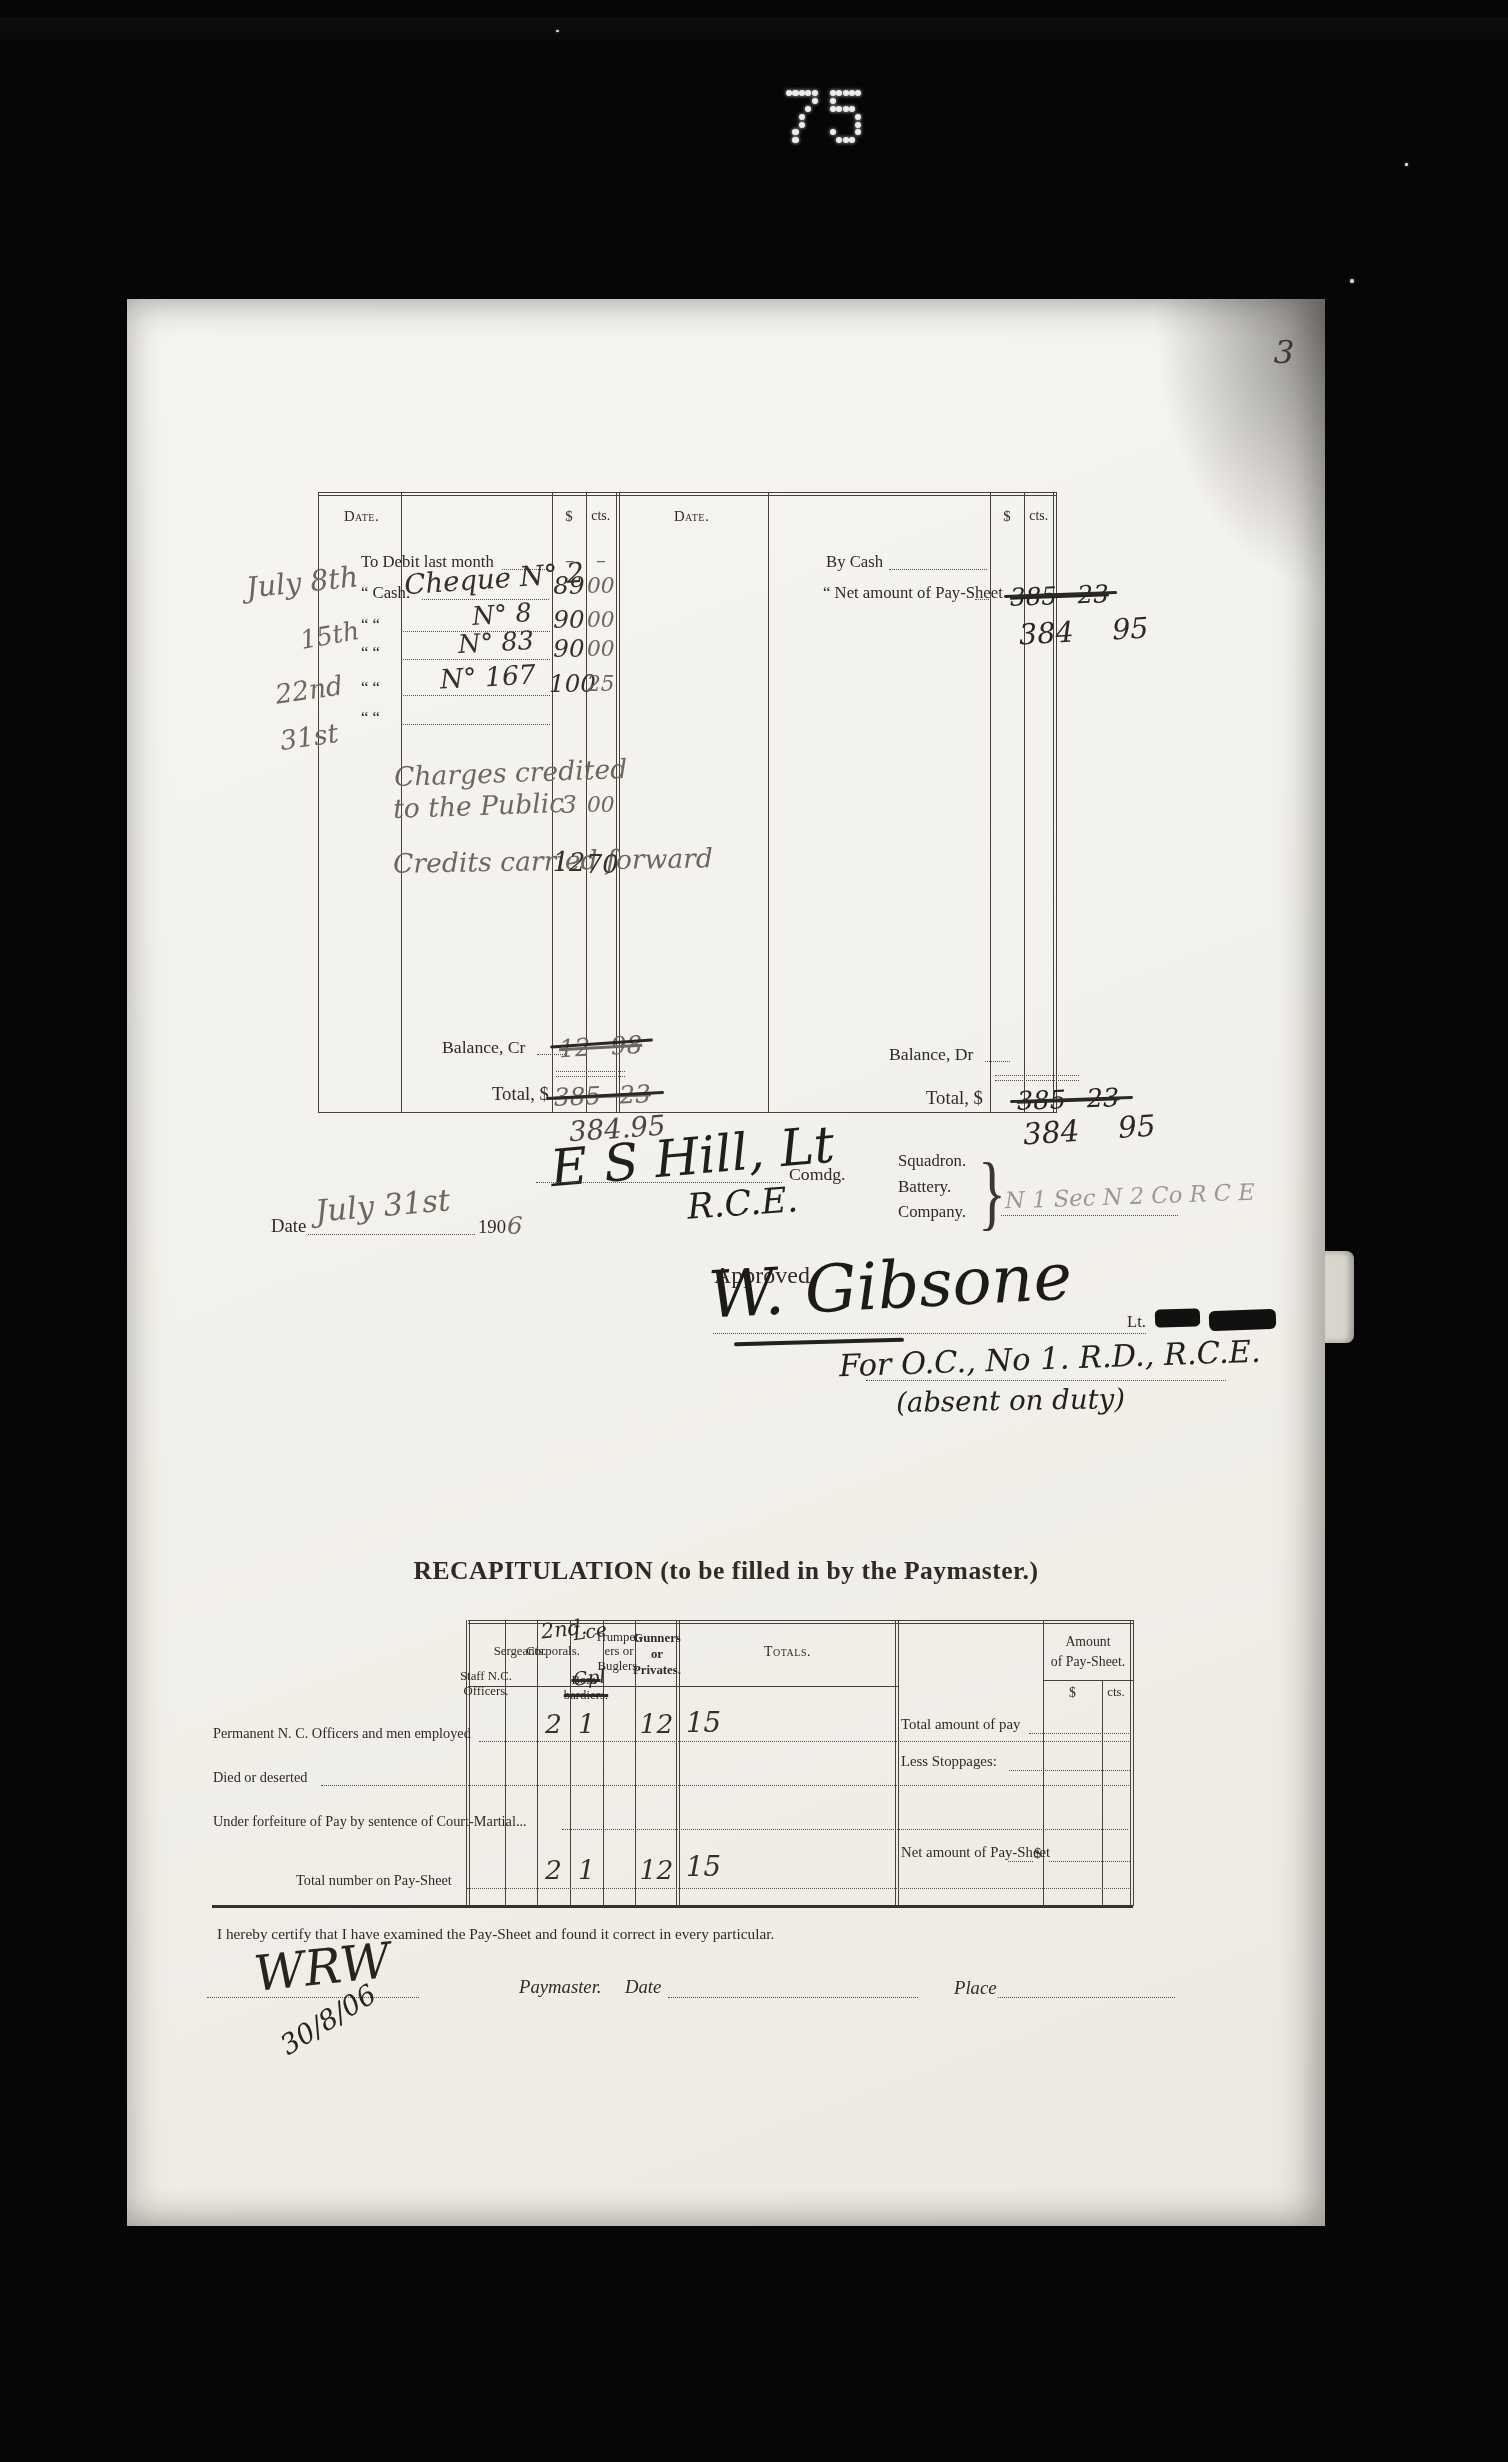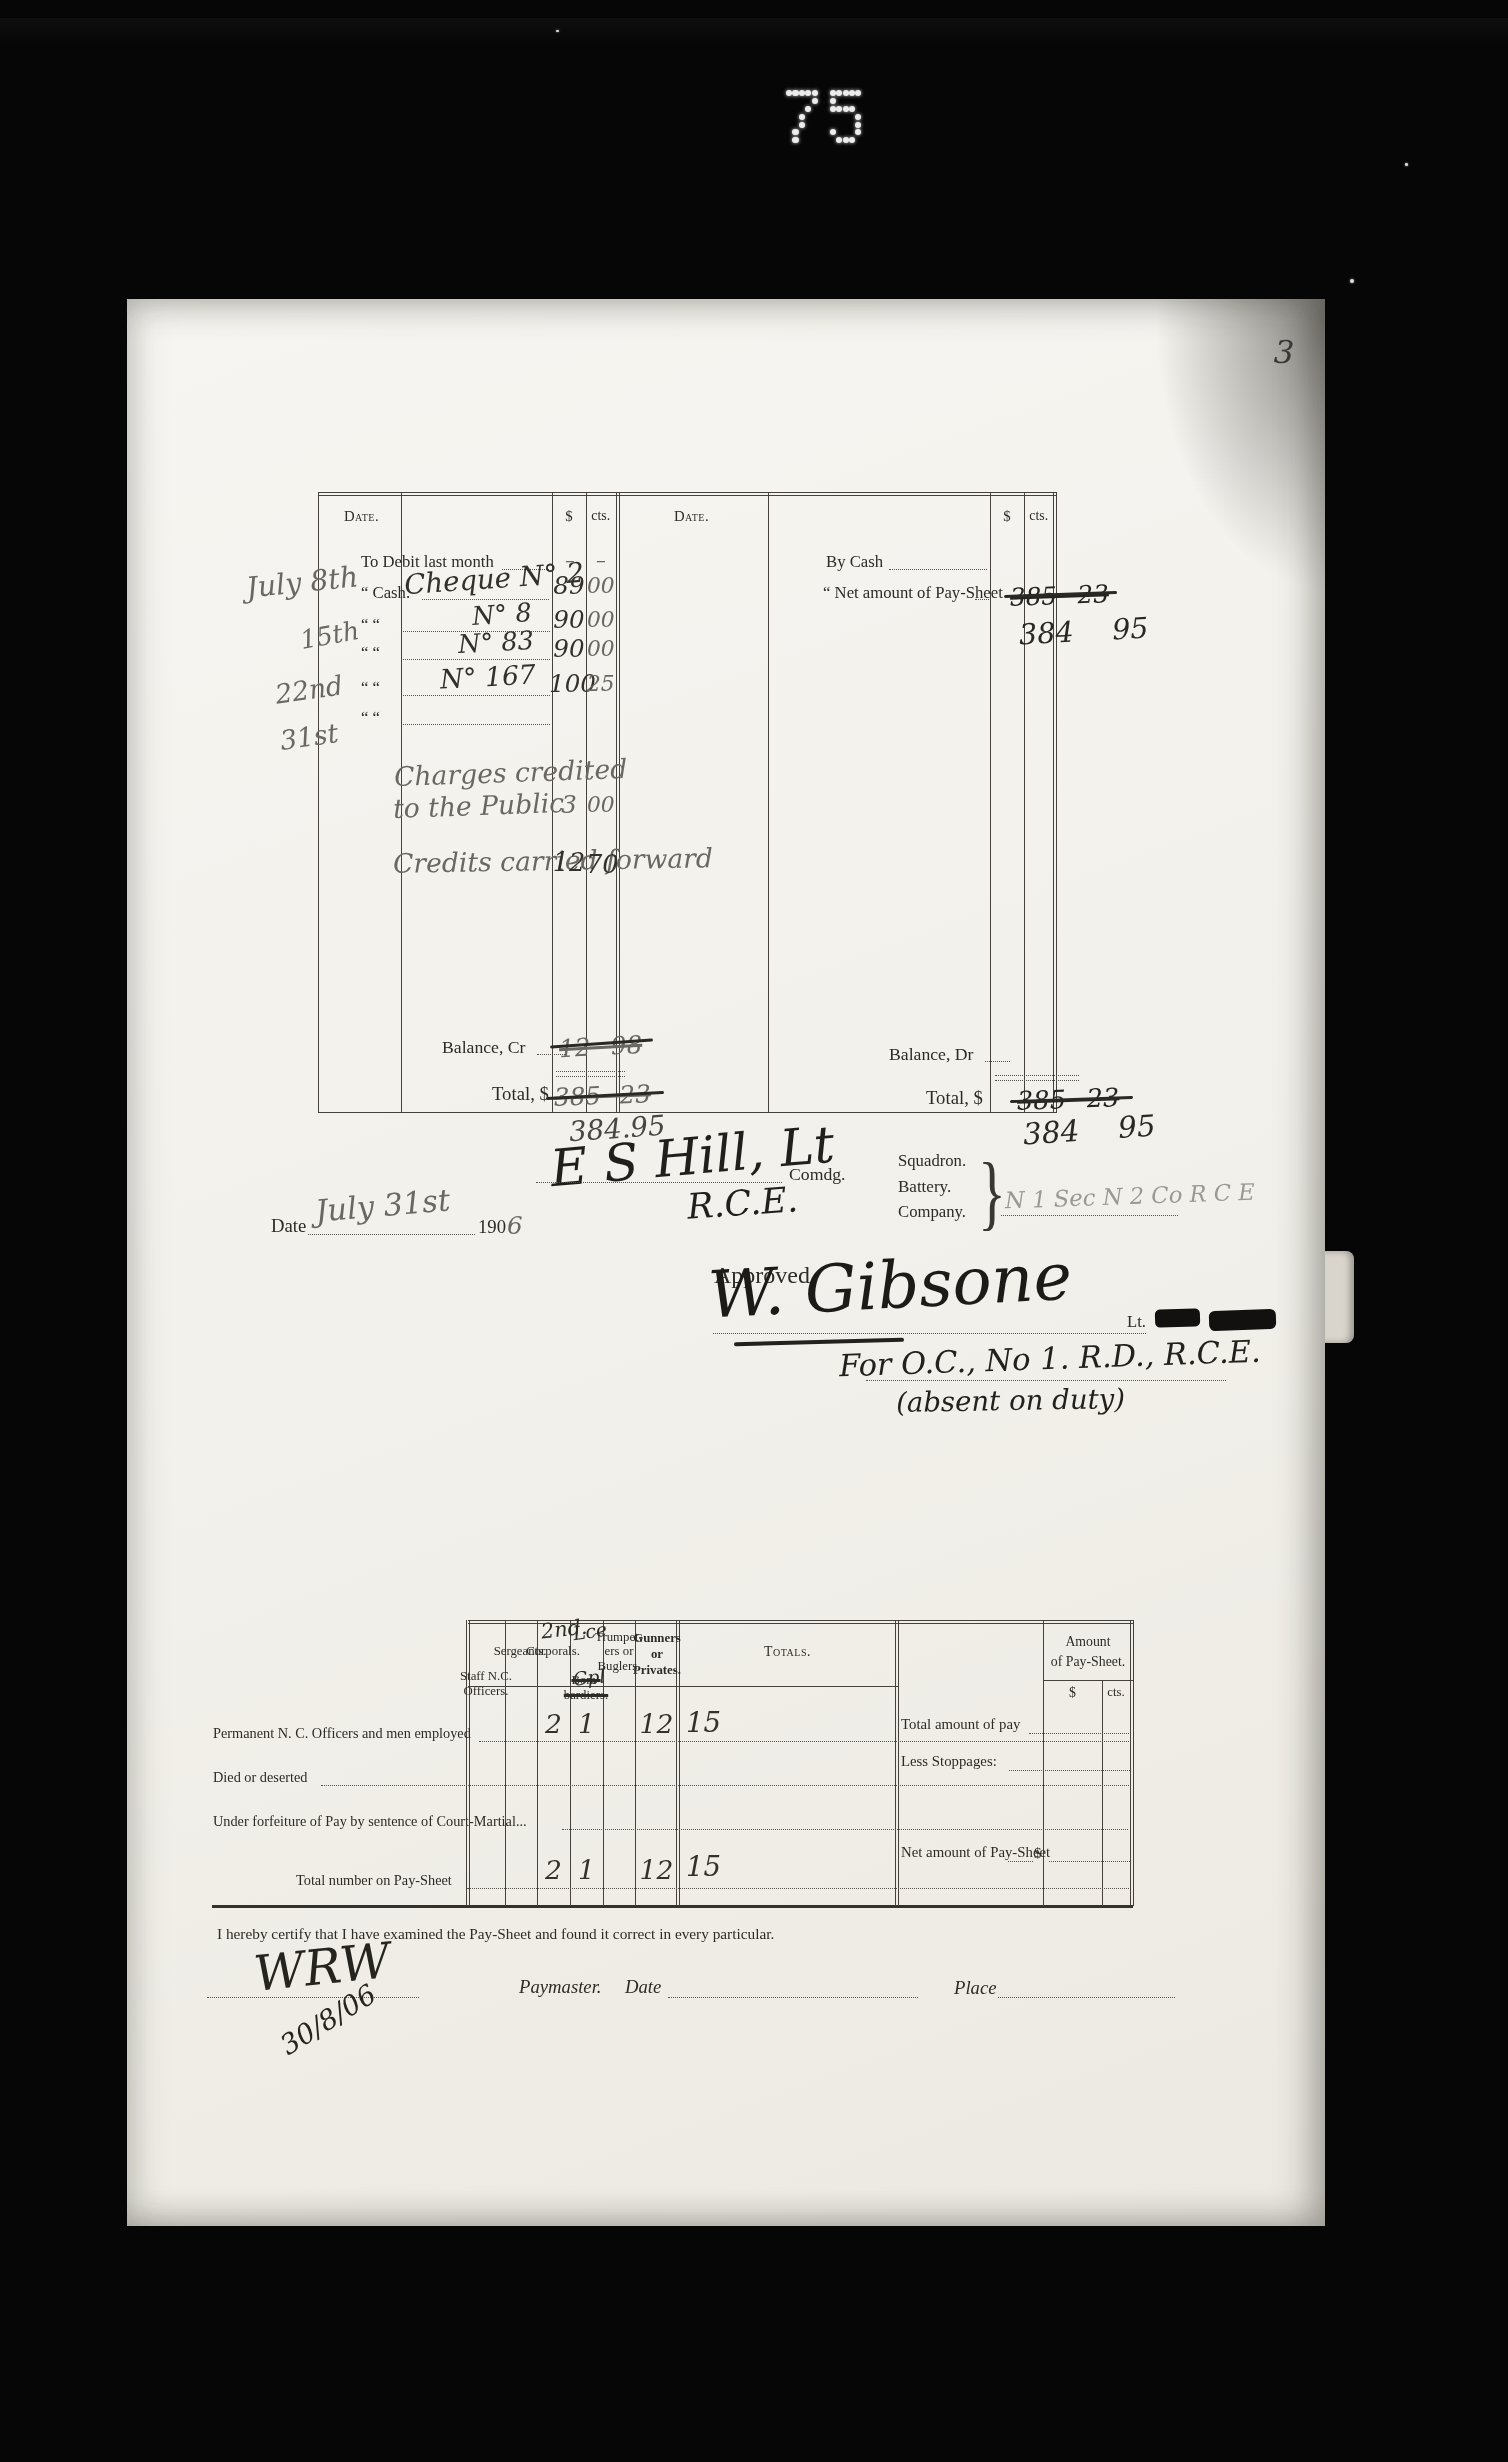--- a/index.html
+++ b/index.html
@@ -185,20 +185,21 @@
     <div class="a hw" style="left:581px;top:949px;font-size:65px;color:#1c1b18;transform:rotate(-3deg);">W. Gibsone</div>
     <div class="a dots" style="left:586px;top:1034px;width:433px;"></div>
     <div class="a ser" style="left:1000px;top:1013px;font-size:16.7px;">Lt.</div>
     <div class="a" style="left:1028px;top:1010px;width:45px;height:17.7px;background:#121110;border-radius:4.9px;transform:rotate(-2deg);"></div>
     <div class="a" style="left:1082px;top:1011px;width:67px;height:19.7px;background:#121110;border-radius:5.9px;transform:rotate(-2deg);"></div>
     <div class="a" style="left:607px;top:1041px;width:170px;height:4.4px;background:#23211e;border-radius:2.5px;transform:rotate(-1.5deg);"></div>
     <div class="a hw" style="left:712px;top:1042px;font-size:30.5px;color:#23211d;transform:rotate(-2deg);">For O.C., No 1. R.D., R.C.E.</div>
     <div class="a dots" style="left:739px;top:1081px;width:360px;"></div>
     <div class="a hw" style="left:769px;top:1085px;font-size:27.6px;color:#23211d;transform:rotate(-1deg);">(absent on duty)</div>
 
+    <div class="a ser" style="left:0;top:1257px;width:1198px;text-align:center;font-size:25.6px;font-weight:bold;letter-spacing:0.5px;">RECAPITULATION (to be filled in by the Paymaster.)</div>
 
     <div class="a hl" style="left:341px;top:1321px;width:665px;"></div>
     <div class="a hl" style="left:341px;top:1324px;width:665px;"></div>
     <div class="a hl" style="left:341px;top:1387px;width:430px;"></div>
     <div class="a hl" style="left:916px;top:1381px;width:90px;"></div>
     <div class="a" style="left:85px;top:1606px;width:921px;height:2.5px;background:#35322d;position:absolute;"></div>
     <div class="a vl dbl" style="left:339px;top:1321px;height:286px;"></div>
     <div class="a vl" style="left:378px;top:1321px;height:286px;"></div>
     <div class="a vl" style="left:410px;top:1321px;height:286px;"></div>
     <div class="a vl" style="left:443px;top:1321px;height:286px;"></div>

